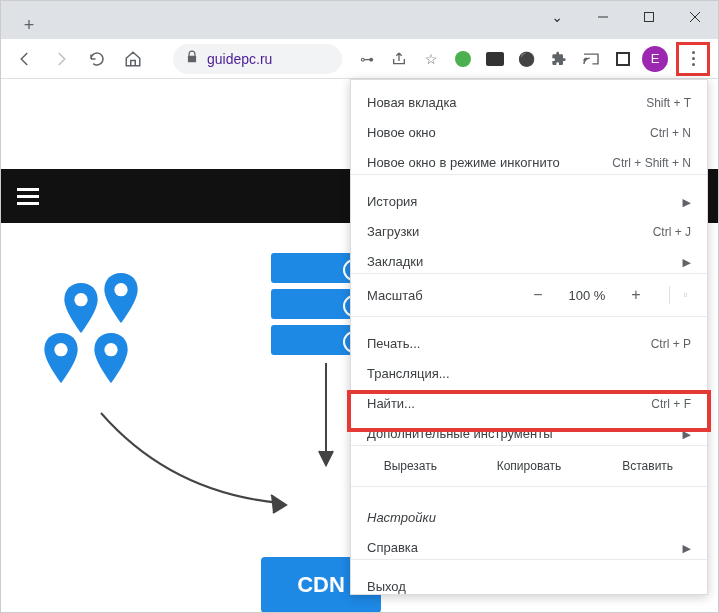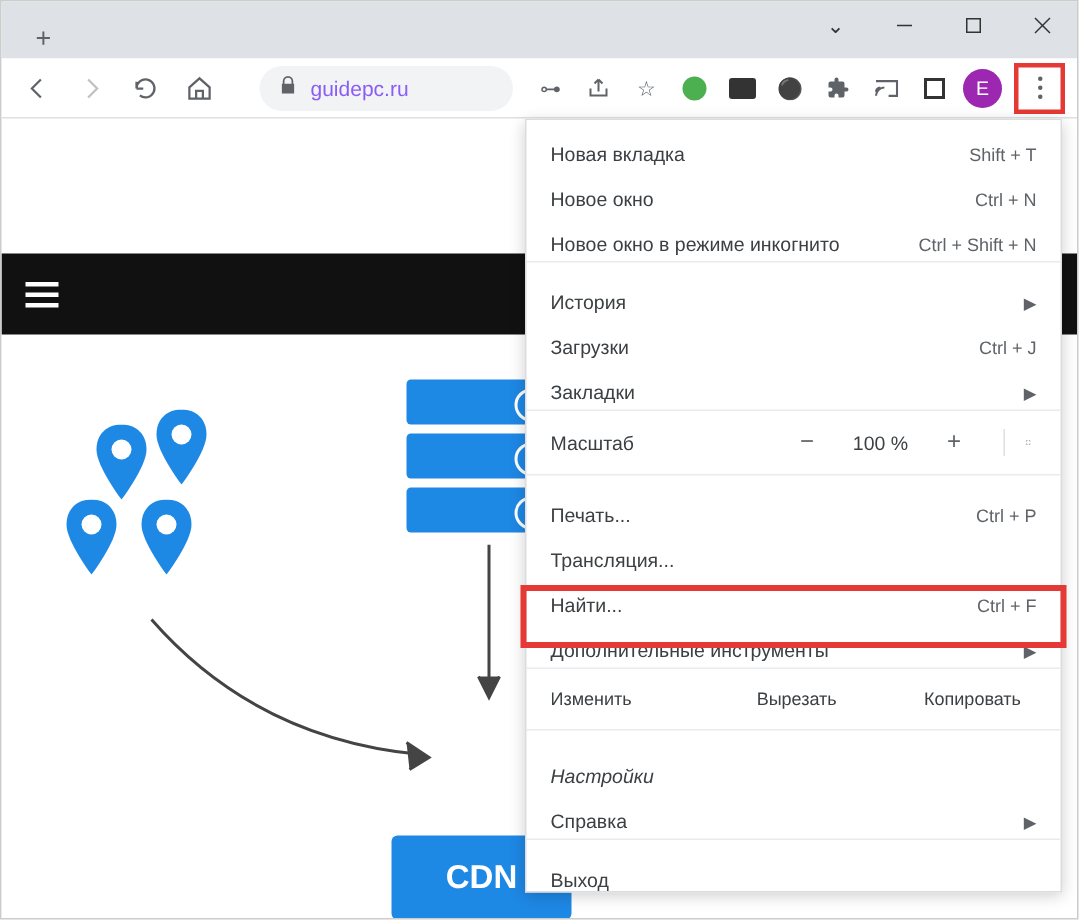--- a/index.html
+++ b/index.html
@@ -15,21 +15,21 @@
   .tab { display: flex; align-items: center; height: 32px; background: #fff; border-radius: 8px 8px 0 0; padding: 0 10px; min-width: 230px; max-width: 240px; font-size: 12px; color: #3c4043; gap: 8px; }
   .favicon { width: 16px; height: 16px; border-radius: 50%; background: #0f9d58; display: flex; align-items: center; justify-content: center; color: #fff; font-size: 10px; flex-shrink: 0; }
   .tab-title { flex: 1; white-space: nowrap; overflow: hidden; text-overflow: ellipsis; }
   .tab-close { width: 16px; height: 16px; display: flex; align-items: center; justify-content: center; color: #5f6368; font-size: 14px; }
   .new-tab { width: 28px; height: 28px; display: flex; align-items: center; justify-content: center; font-size: 18px; color: #5f6368; margin-left: 6px; }
 
   
   .toolbar { display: flex; align-items: center; height: 40px; background: #fff; padding: 0 8px; gap: 4px; border-bottom: 1px solid #e0e0e0; }
   .tb-btn { width: 32px; height: 32px; display: flex; align-items: center; justify-content: center; color: #5f6368; border-radius: 50%; }
   .tb-btn svg { width: 18px; height: 18px; }
-  .omnibox { flex: 1; height: 30px; background: #f1f3f4; border-radius: 15px; display: flex; align-items: center; padding: 0 12px; font-size: 14px; color: #8b5cf6; gap: 8px; margin: 0 8px 0 20px; max-width: 200px; }
+  .omnibox { flex: 1; height: 30px; background: #f1f3f4; border-radius: 15px; display: flex; align-items: center; padding: 0 12px; font-size: 14px; color: #4c1d95; gap: 8px; margin: 0 8px 0 20px; max-width: 200px; }
   .lock-icon { color: #5f6368; }
   .ext-icons { display: flex; align-items: center; gap: 6px; margin-left: auto; }
   .ext-icon { width: 26px; height: 26px; display: flex; align-items: center; justify-content: center; font-size: 14px; }
   .profile { width: 26px; height: 26px; border-radius: 50%; background: #9c27b0; color: #fff; display: flex; align-items: center; justify-content: center; font-size: 13px; }
   .menu-highlight { border: 3px solid #e53935; width: 34px; height: 34px; display: flex; align-items: center; justify-content: center; margin-left: 2px; }
   .kebab { display: flex; flex-direction: column; gap: 3px; }
   .kebab span { width: 3px; height: 3px; border-radius: 50%; background: #5f6368; }
 
   
   .page { position: relative; background: #fff; }
@@ -271,23 +271,23 @@
   <div class="menu-item">
     <span>Найти...</span>
     <span class="shortcut">Ctrl + F</span>
   </div>
   <div class="menu-item">
     <span>Дополнительные инструменты</span>
     <span class="submenu-arrow">▶</span>
   </div>
   <div class="menu-sep"></div>
   <div class="edit-row">
-    <div class="lbl">Изменить</div>
     <div>Вырезать</div>
     <div>Копировать</div>
+    <div>Вставить</div>
   </div>
   <div class="menu-sep"></div>
   <div class="menu-item" style="height:34px;font-style:italic;">
     <span>Настройки</span>
   </div>
   <div class="menu-item">
     <span>Справка</span>
     <span class="submenu-arrow">▶</span>
   </div>
   <div class="menu-sep"></div>

